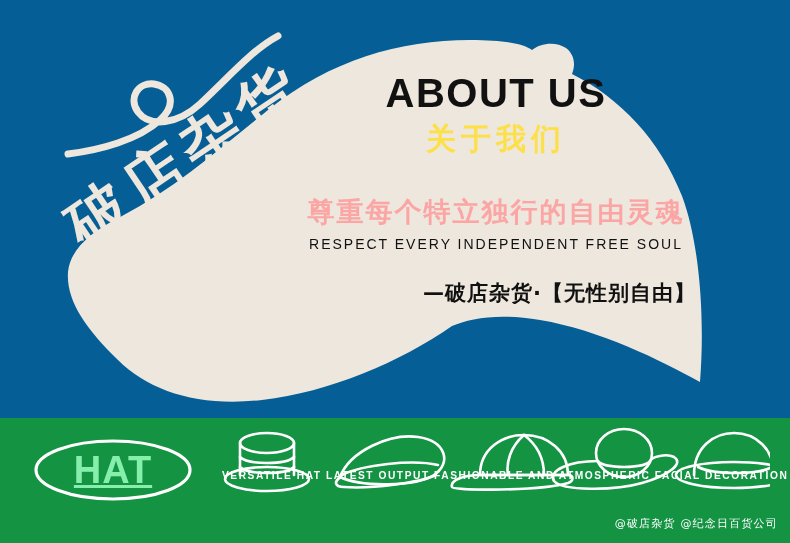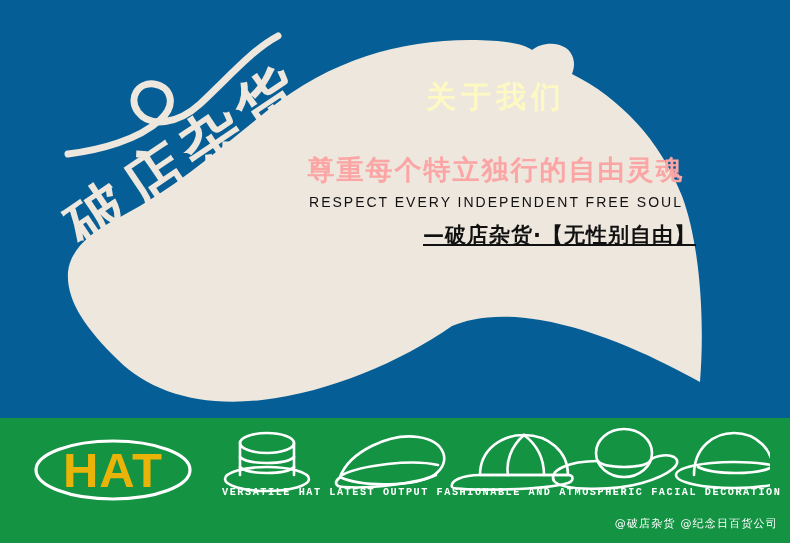--- a/index.html
+++ b/index.html
@@ -80,21 +80,21 @@
     line-height: 1.05;
     margin: 0;
     color: #111111;
   }
   .about-title-cn {
     font-size: 30px;
     font-weight: 800;
     letter-spacing: 5px;
     line-height: 1.25;
     margin: 6px 0 0 0;
-    color: #fef9c3;
+    color: #fde047;
     font-family: "DejaVu Sans", "Liberation Sans", sans-serif;
   }
   .slogan-cn {
     font-size: 27px;
     font-weight: 800;
     letter-spacing: 2px;
     line-height: 1.2;
     margin: 38px 0 0 0;
     color: #fca5a5;
     font-family: "DejaVu Sans", "Liberation Sans", sans-serif;
@@ -105,26 +105,25 @@
     letter-spacing: 2.0px;
     line-height: 1.2;
     margin: 8px 0 0 0;
     color: #111111;
   }
   .attribution {
     font-size: 21px;
     font-weight: 800;
     letter-spacing: 1px;
     line-height: 1.2;
-    margin: 12px 0 0 0;
+    margin: 28px 0 0 0;
     text-align: right;
     padding-right: 10px;
     color: #111111;
     font-family: "DejaVu Sans", "Liberation Sans", sans-serif;
-    text-decoration: underline;
   }
 
   
   #green-bar {
     position: absolute;
     left: 0;
     top: 418px;
     width: 790px;
     height: 125px;
     background: #149343;
@@ -138,46 +137,46 @@
     height: 64px;
   }
   #hat-logo .hat-word {
     position: absolute;
     left: 0; top: 0;
     width: 162px;
     height: 64px;
     display: flex;
     align-items: center;
     justify-content: center;
-    color: #eab308;
-    font-size: 49px;
+    color: #86efac;
+    font-size: 38px;
     font-weight: 800;
     letter-spacing: 1px;
+    text-decoration: underline;
   }
 
   #hat-icons {
     position: absolute;
     left: 222px;
     top: 425px;
     width: 548px;
     height: 68px;
   }
 
   #tagline-en {
     position: absolute;
     left: 222px;
-    top: 487px;
+    top: 470px;
     width: 556px;
     color: #ffffff;
     font-size: 10.2px;
     font-weight: 600;
     letter-spacing: 1.55px;
     white-space: nowrap;
     text-align: right;
-    font-family: Liberation Mono, monospace;
   }
 
   #handles {
     position: absolute;
     right: 12px;
     top: 516px;
     color: #ffffff;
     font-size: 11px;
     font-weight: 500;
     letter-spacing: 1.2px;
@@ -215,20 +214,21 @@
              C 40 122, 78 112, 100 92
              C 118 76, 110 58, 94 56
              C 78 54, 68 70, 78 84
              C 90 100, 118 96, 140 76
              C 170 48, 192 22, 218 8" fill="none" stroke="#EDE7DD" stroke-width="7" stroke-linecap="round" stroke-linejoin="round"></path>
   </svg>
 
   <div id="brand-diagonal">破店杂货</div>
 
   <div id="about-block">
+    <div class="about-title">ABOUT US</div>
     <div class="about-title-cn">关于我们</div>
     <div class="slogan-cn">尊重每个特立独行的自由灵魂</div>
     <div class="slogan-en">RESPECT EVERY INDEPENDENT FREE SOUL</div>
     <div class="attribution">—破店杂货·【无性别自由】</div>
   </div>
 
   <div id="green-bar"></div>
 
   <div id="hat-logo">
     <svg viewBox="0 0 162 64" width="162" height="64" style="position:absolute;left:0;top:0;">

